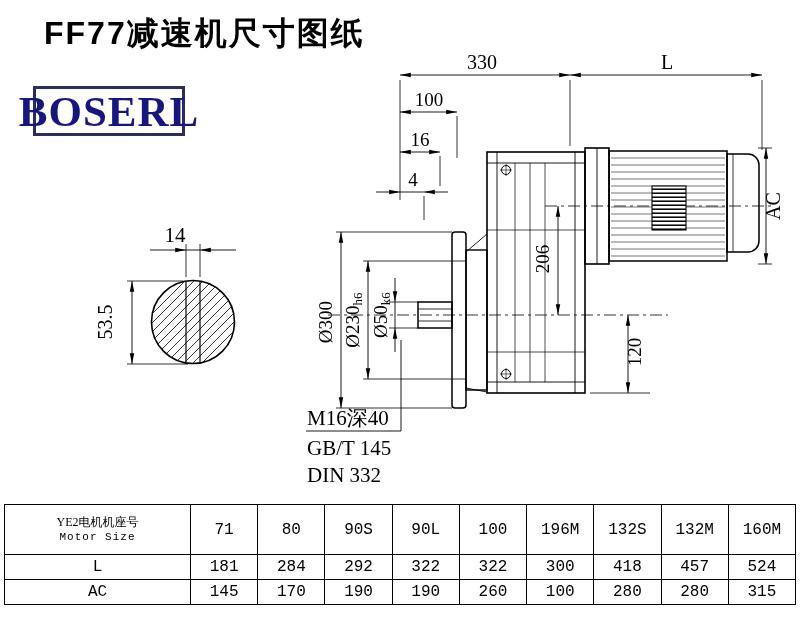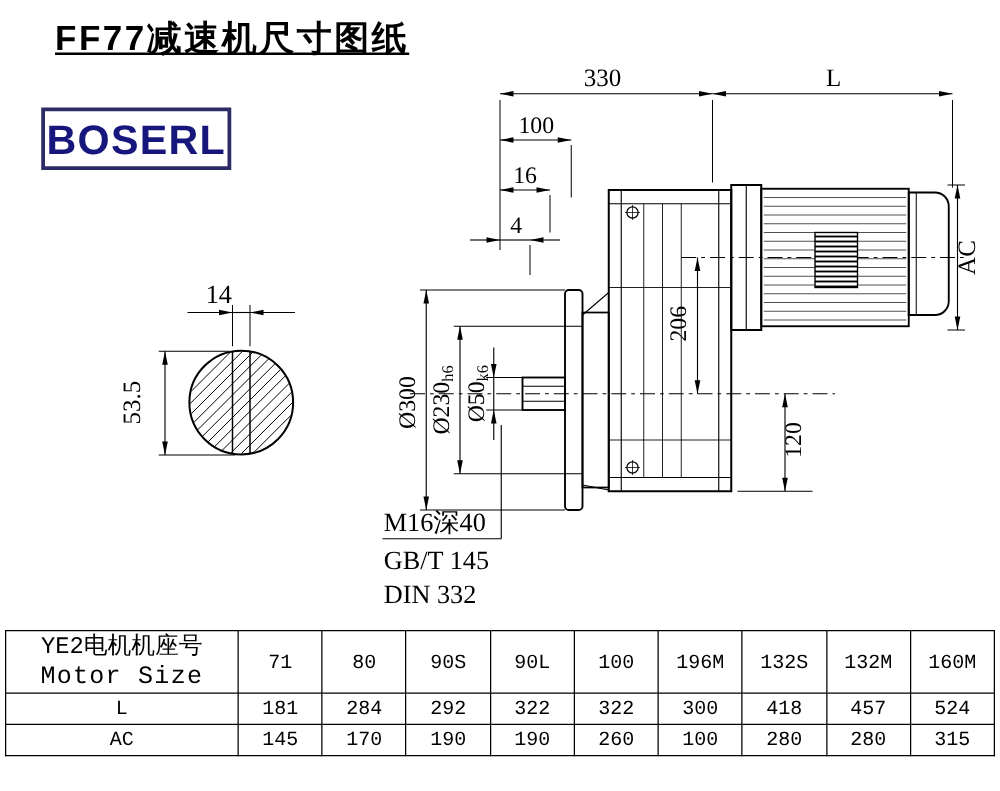--- a/index.html
+++ b/index.html
@@ -2,48 +2,48 @@
 <html><head>
 <meta charset="utf-8">
 <style>
   html,body { margin:0; padding:0; background:#ffffff; }
   .page {
     position:relative; width:800px; height:633px; background:#ffffff;
     font-family:"Liberation Sans", sans-serif; color:#000; overflow:hidden;
   }
   .title {
     position:absolute; left:44px; top:12px;
-    font-size:28px; font-weight:bold; letter-spacing:2px; color:#000;text-decoration:underline;
+    font-size:32px; font-weight:bold; letter-spacing:2px; color:#000;
   }
   .logo-box {
     position:absolute; left:33px; top:86px; width:146px; height:44px;
     border:3px solid #2b2b66; display:flex; align-items:center; justify-content:center;
     background:#fff;
   }
   .logo-text {
-    font-family:Liberation Sans, sans-serif; font-size:33px; font-weight:bold;
+    font-family:Liberation Serif, serif; font-size:43px; font-weight:bold;
     color:#16167d; letter-spacing:1px; line-height:1;
   }
   svg.drawing { position:absolute; left:0; top:0; }
   svg.drawing text {
     font-family:"Liberation Serif", serif; fill:#000;
   }
   .size-table {
     position:absolute; left:4px; top:504px; width:792px;
     border-collapse:collapse; table-layout:fixed;
     font-family:"Liberation Mono", monospace; font-size:16px; color:#000;
   }
   .size-table th, .size-table td {
     border:1px solid #000; text-align:center; font-weight:normal;
     padding:0; vertical-align:middle; background:#fff;
   }
   .size-table thead tr { height:50px; }
   .size-table tbody tr { height:25px; }
-  .hdr-cn { font-family:Liberation Mono, monospace; font-size:19px; line-height:1.3; }
-  .hdr-en { font-family:"Liberation Mono", monospace; font-size:20px; line-height:1.2; letter-spacing:1px; }
+  .hdr-cn { font-family:Liberation Serif, serif; font-size:12px; line-height:1.3; }
+  .hdr-en { font-family:"Liberation Mono", monospace; font-size:11px; line-height:1.2; letter-spacing:1px; }
 </style>
 </head>
 <body>
 
 <div class="page">
 
   <div class="title">FF77减速机尺寸图纸</div>
 
   <div class="logo-box">
     <span class="logo-text">BOSERL</span>

